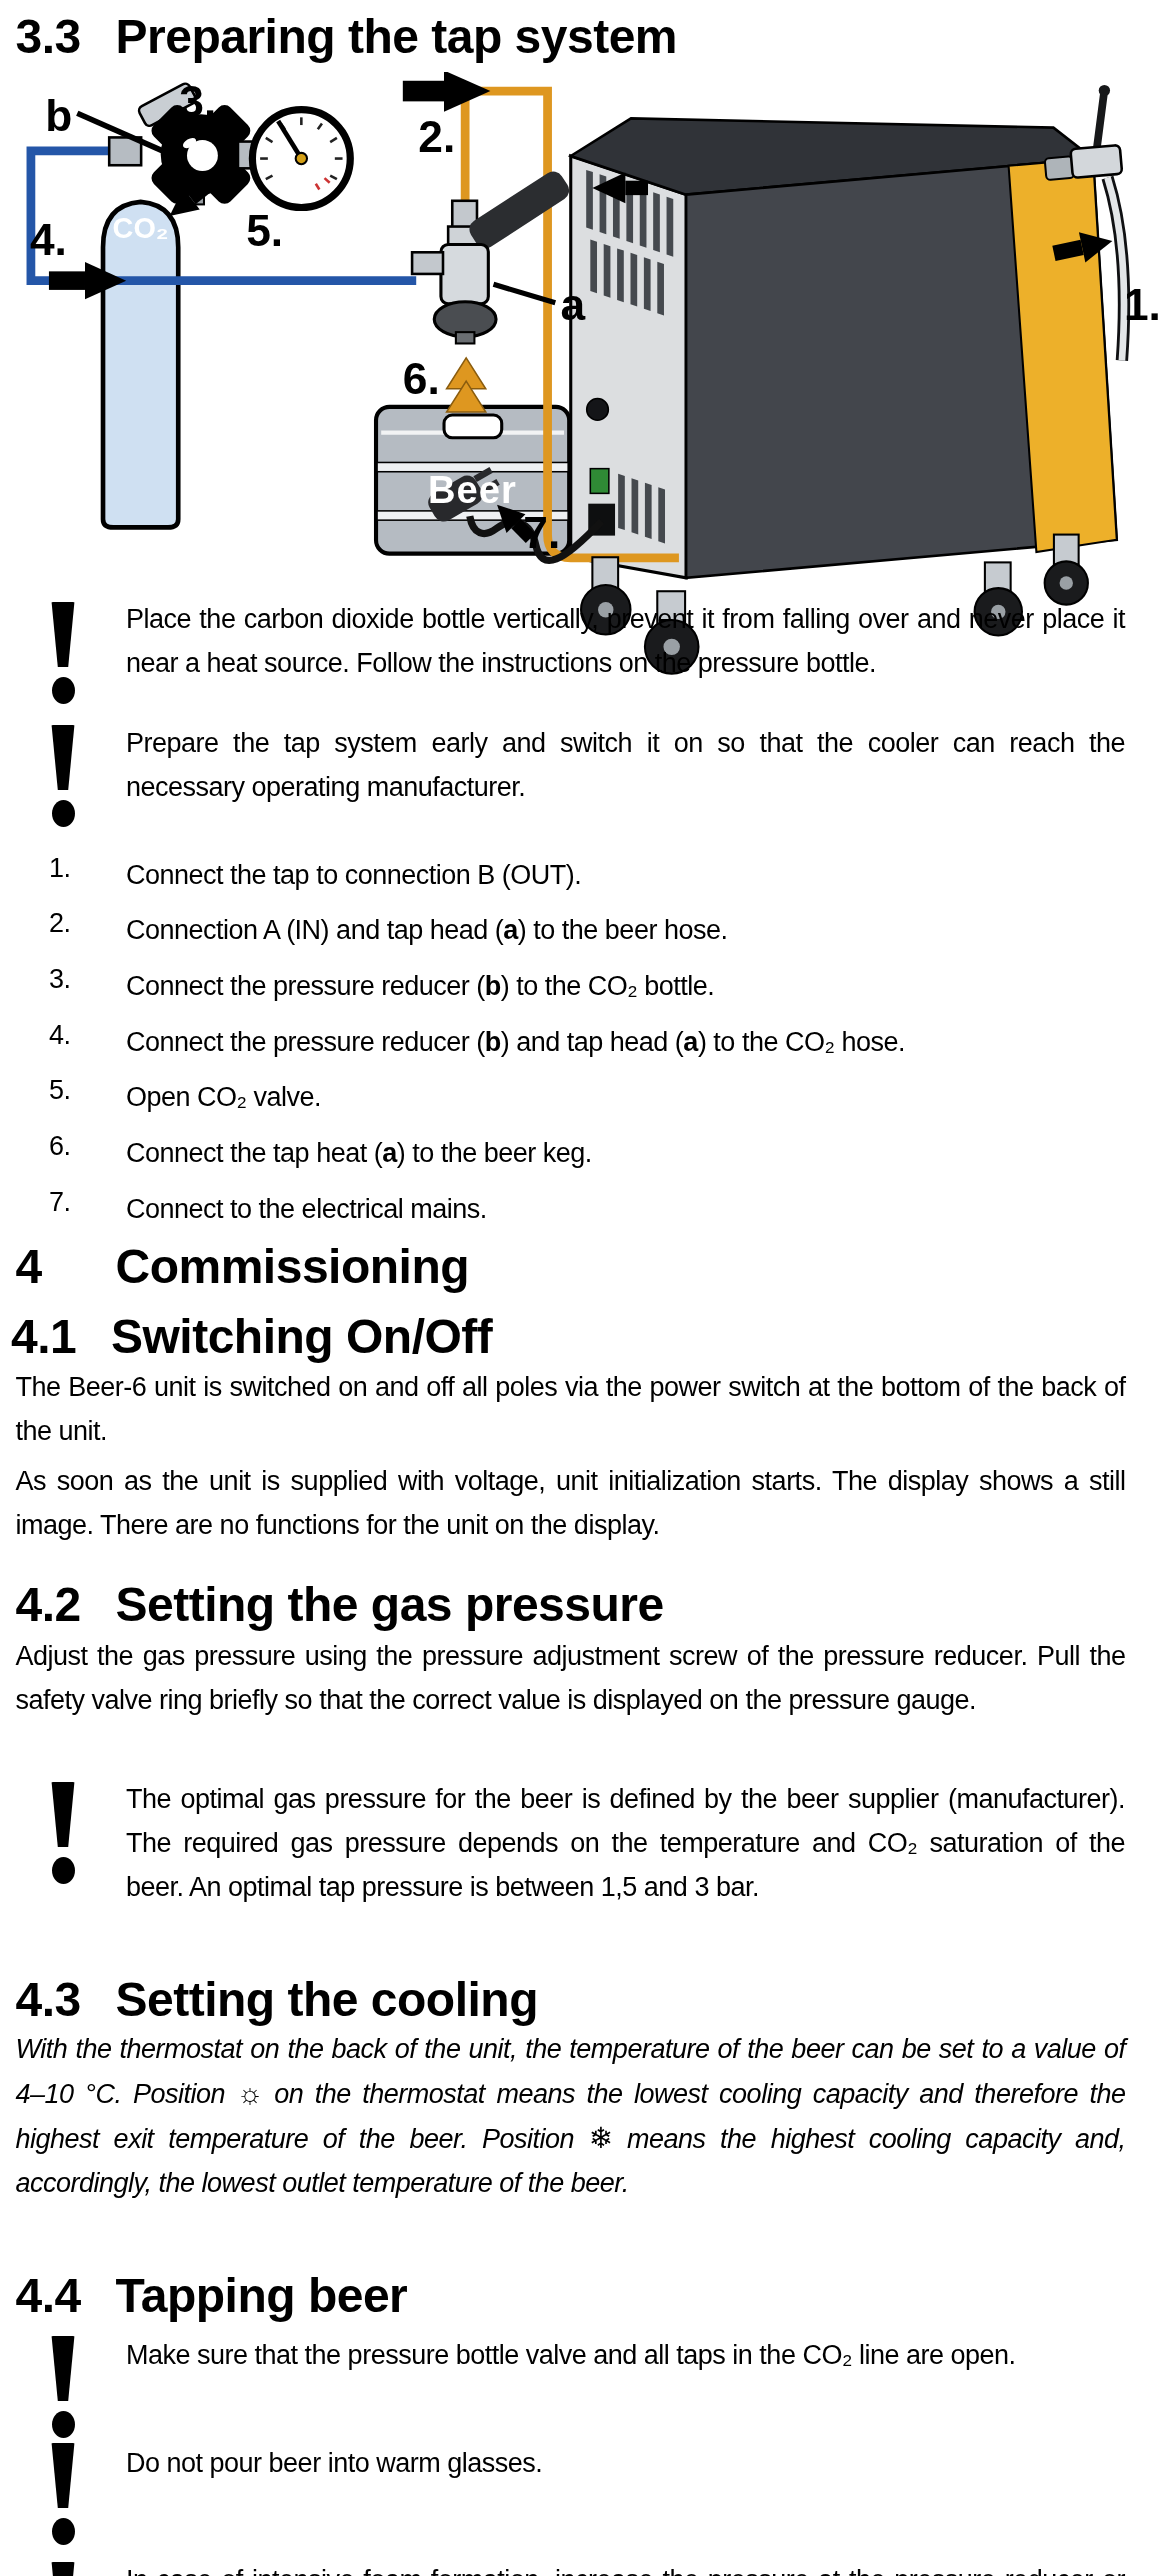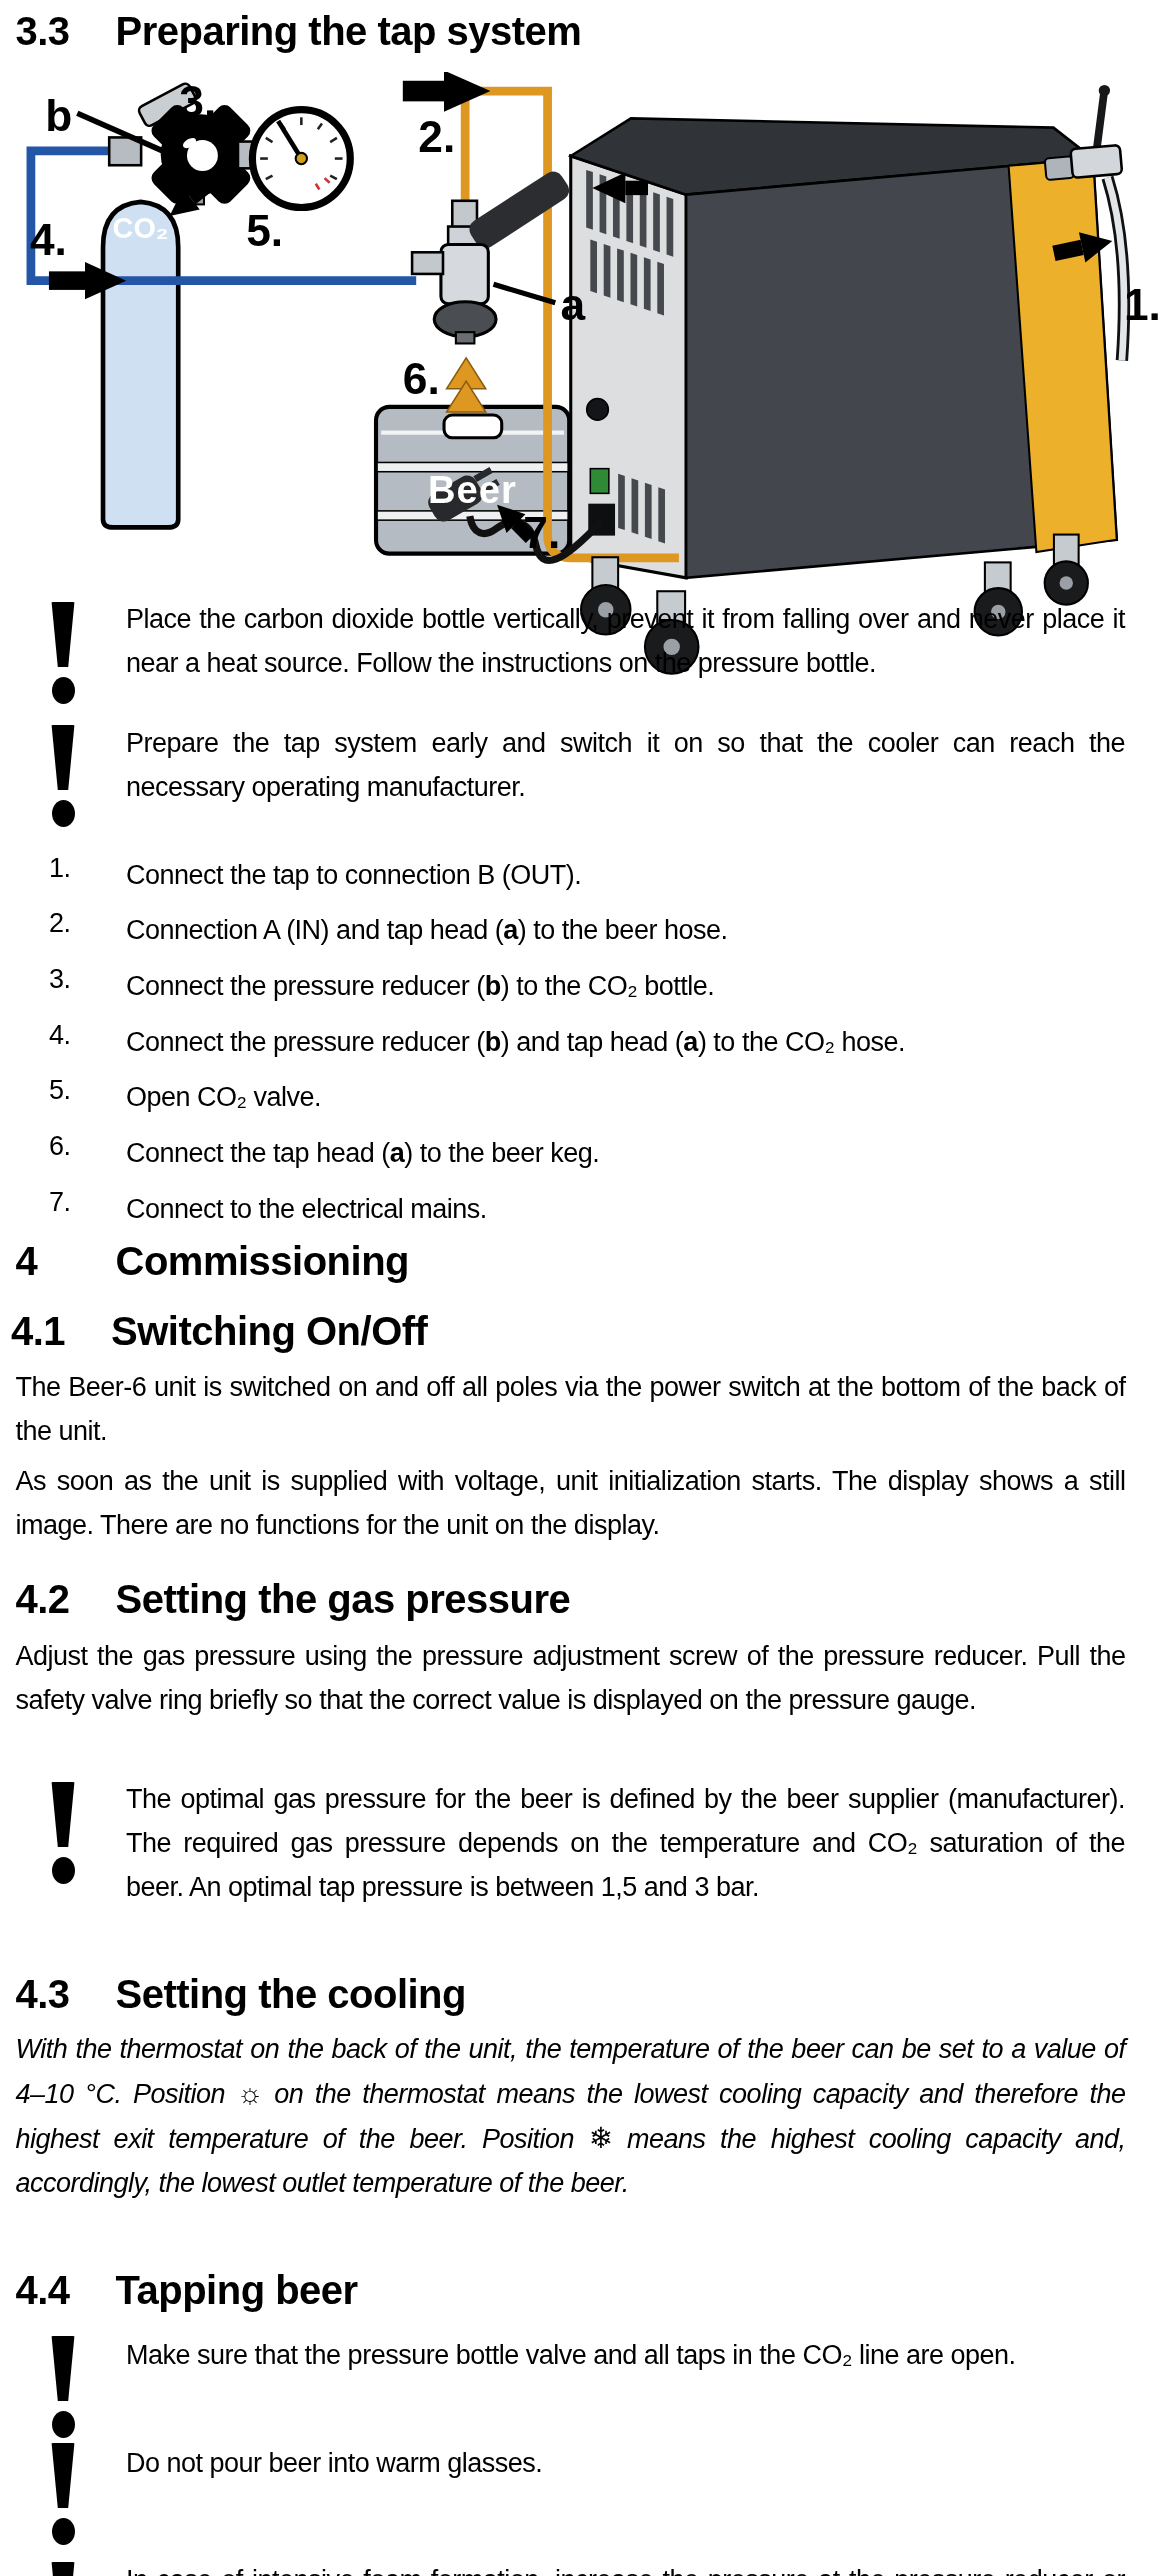--- a/index.html
+++ b/index.html
@@ -1,18 +1,18 @@
 <!DOCTYPE html>
 <html style="font-size:8.2px"><head>
 <meta charset="utf-8">
 <style>
   html,body{margin:0;padding:0;background:#ffffff;}
   body{width:1159px;height:3495px;position:relative;font-family:"Liberation Sans","DejaVu Sans",sans-serif;color:#000;}
   .abs{position:absolute;}
-  .heading{font-size:40px;font-weight:bold;letter-spacing:-0.5px;white-space:nowrap;}
+  .heading{font-size:48px;font-weight:bold;letter-spacing:-0.5px;white-space:nowrap;}
   .heading .hnum{display:inline-block;width:100px;}
   .para{font-size:27px;line-height:44px;letter-spacing:-0.5px;text-align:justify;}
   .body-para{left:15.5px;width:1110px;}
   .ind-para{left:126px;width:999px;}
   .listnum{left:49px;width:67px;font-size:27px;letter-spacing:-0.5px;}
   .bseg{font-weight:bold;}
   .sym{font-size:29px;}
   
   .excl{left:50px;width:27px;}
   .excl .bar{width:26px;height:65px;background:#000;clip-path:polygon(6% 0,94% 0,70% 100%,30% 100%);border-radius:3.1px;}
@@ -219,21 +219,21 @@
 <div class="abs listnum" style="top:964px;">3.</div>
 <div class="abs para ind-para" style="top:964px;"><span>Connect the pressure reducer (</span><span class="bseg">b</span><span>) to the CO₂ bottle.</span></div>
 
 <div class="abs listnum" style="top:1020px;">4.</div>
 <div class="abs para ind-para" style="top:1020px;"><span>Connect the pressure reducer (</span><span class="bseg">b</span><span>) and tap head (</span><span class="bseg">a</span><span>) to the CO₂ hose.</span></div>
 
 <div class="abs listnum" style="top:1075px;">5.</div>
 <div class="abs para ind-para" style="top:1075px;"><span>Open CO₂ valve.</span></div>
 
 <div class="abs listnum" style="top:1131px;">6.</div>
-<div class="abs para ind-para" style="top:1131px;"><span>Connect the tap head (</span><span class="bseg">a</span><span>) to the beer keg.</span></div>
+<div class="abs para ind-para" style="top:1131px;"><span>Connect the tap heat (</span><span class="bseg">a</span><span>) to the beer keg.</span></div>
 
 <div class="abs listnum" style="top:1187px;">7.</div>
 <div class="abs para ind-para" style="top:1187px;"><span>Connect to the electrical mains.</span></div>
 
 <div class="abs heading" style="left:15.5px;top:1239px;">
   <span class="hnum">4</span><span>Commissioning</span>
 </div>
 
 <div class="abs heading" style="left:11px;top:1309px;">
   <span class="hnum">4.1</span><span>Switching On/Off</span>

